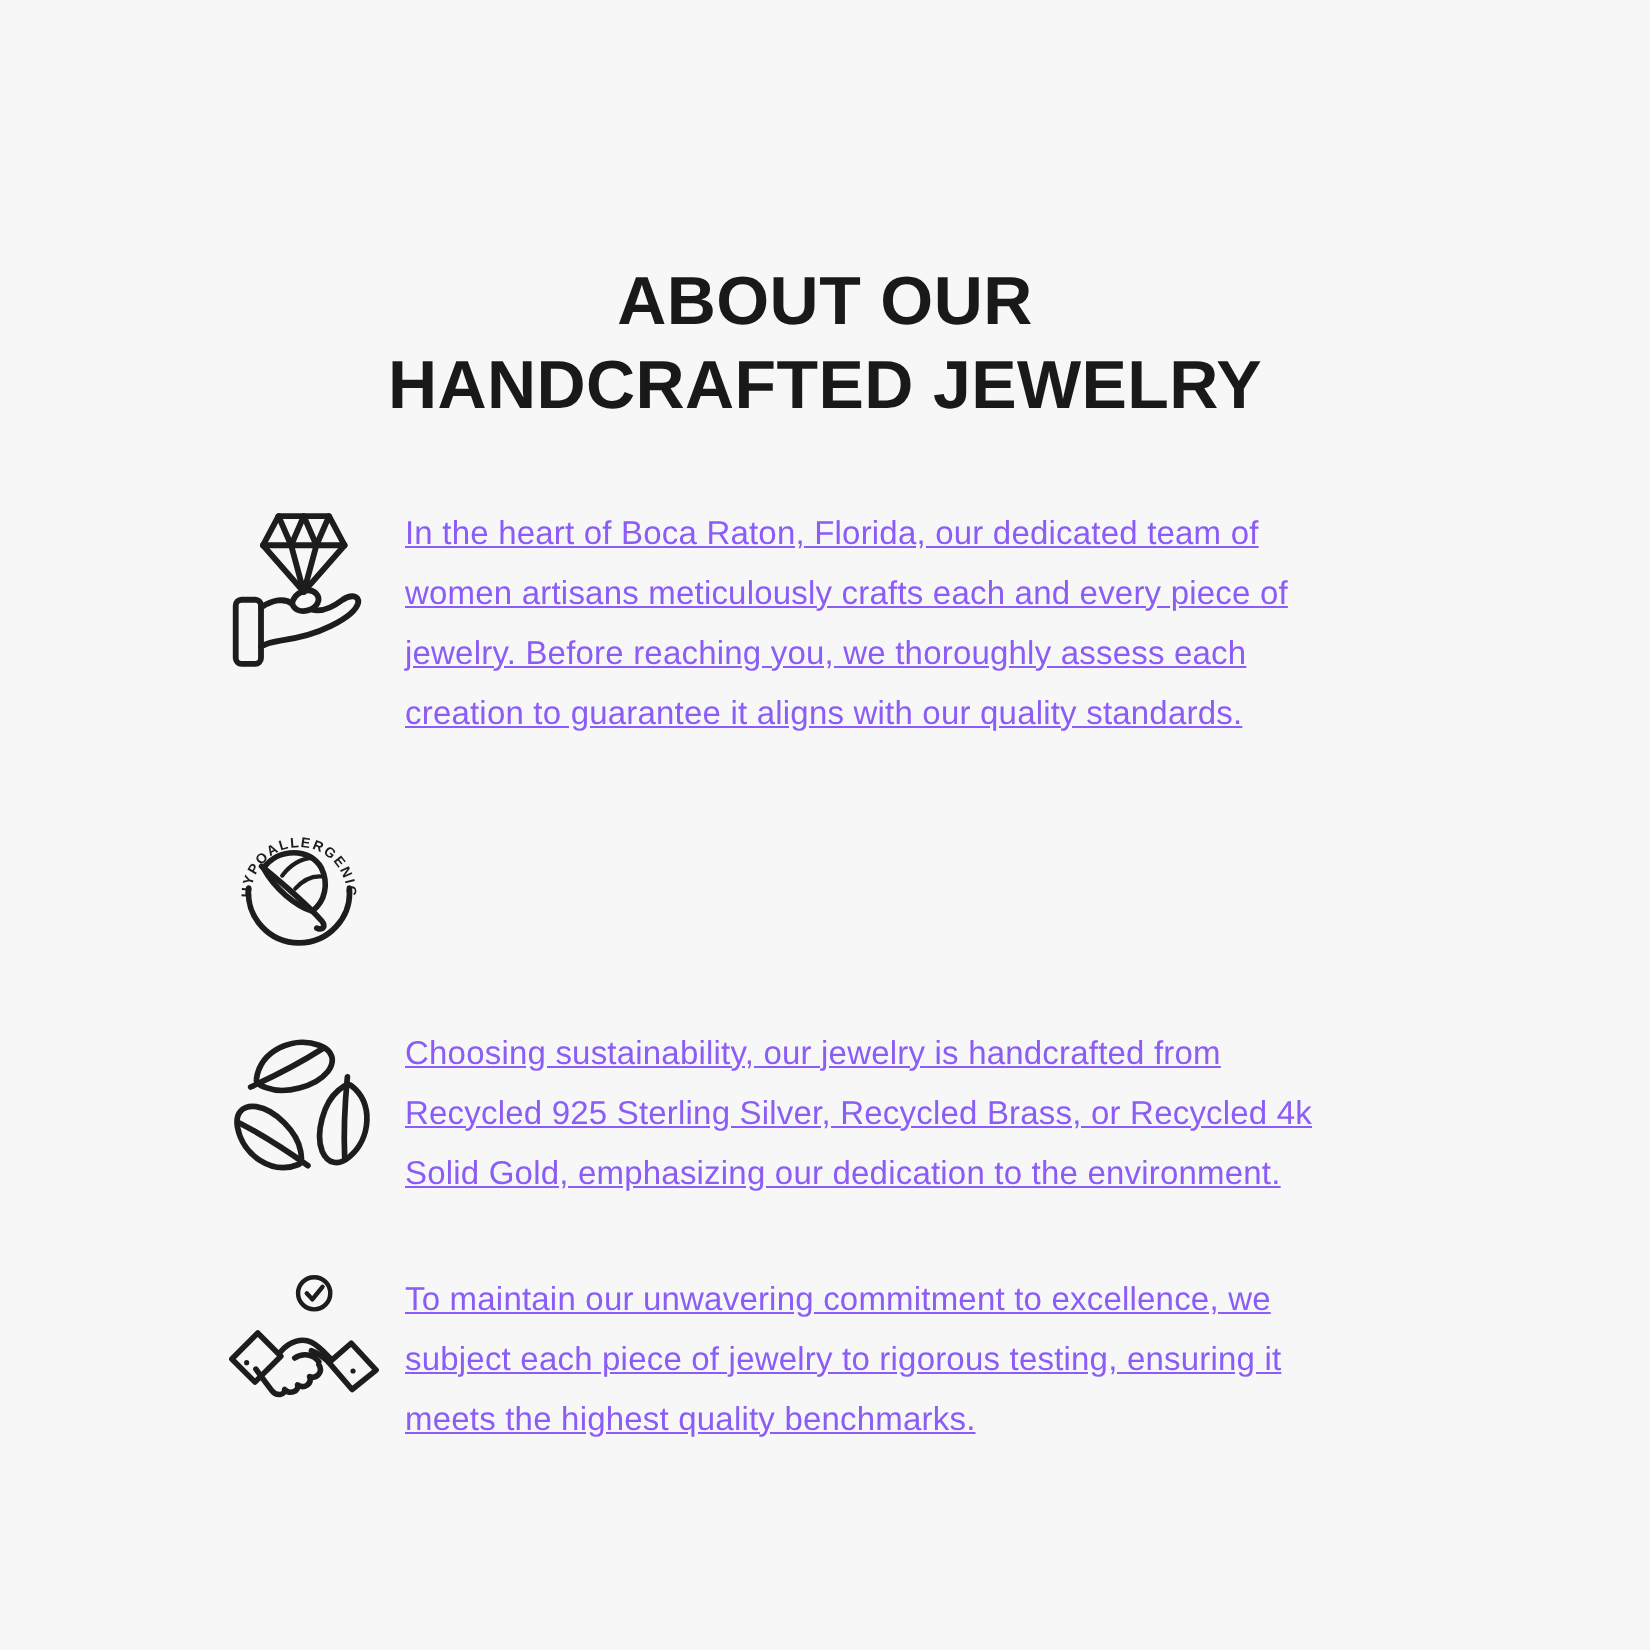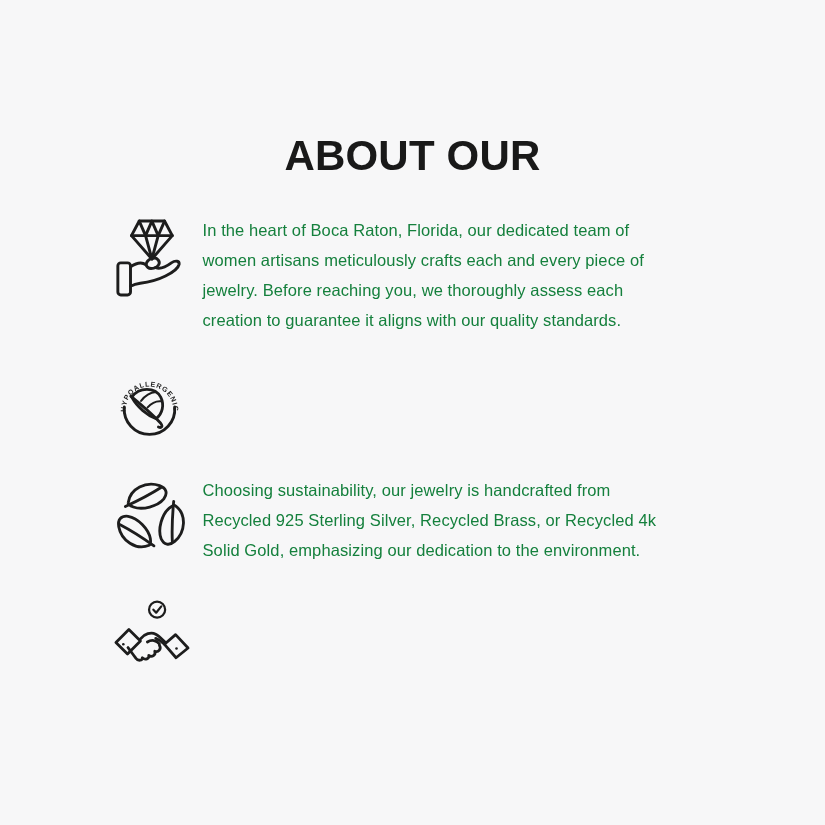--- a/index.html
+++ b/index.html
@@ -10,21 +10,21 @@
     overflow:hidden;
   }
   .content{
     width:600px;
     margin:0 auto;
   }
   .heading{
     padding-top:107px;
     text-align:center;
     color:#191919;
-    font-size:42px;
+    font-size:34px;
     line-height:42px;
     font-weight:700;
     letter-spacing:0.2px;
   }
   .heading span{display:block;}
   .rows{margin-top:38px;}
   .row{
     display:flex;
     align-items:flex-start;
     margin-bottom:33px;
@@ -32,41 +32,43 @@
   .icon-col{
     width:90px;
     flex:0 0 90px;
     padding-top:1px;
   }
   .icon-col svg{display:block;color:#1d1d1d;}
   .text-col{
     width:540px;
     font-size:16.5px;
     line-height:30px;
-    color:#15803d;
+    color:#8b5cf6;
     letter-spacing:0.1px;
     white-space:pre-line;
     margin:0;
     padding-top:0;
+    text-decoration:underline;
   }
   .badge-text{
     font-family:"Liberation Sans",sans-serif;
     font-size:7.5px;
     font-weight:700;
     letter-spacing:0.9px;
     fill:#1d1d1d;
   }
 </style>
 </head>
 <body>
 
 <div class="content">
 
   <h1 class="heading">
     <span>ABOUT OUR</span>
+    <span>HANDCRAFTED JEWELRY</span>
   </h1>
 
   <div class="rows">
 
     <div class="row">
       <div class="icon-col">
         <svg width="70" height="84" viewBox="0 0 72 86" fill="none" stroke="currentColor" stroke-width="3" stroke-linecap="round" stroke-linejoin="round">
           <path d="M27 5 L53 5 L61 20 L40 44 L19 20 Z"></path>
           <path d="M19 20 L61 20"></path>
           <path d="M27 5 L33.5 20 L40 5 L46.5 20 L53 5"></path>
@@ -129,16 +131,19 @@
           <path d="M3 47 L17 33 L29.5 45.5 L15.5 59.5 Z"></path>
           <circle cx="11" cy="49" r="1.4" fill="currentColor" stroke="none"></circle>
           <path d="M81 53 L67.5 38.5 L55.5 49 L68 63.5 Z"></path>
           <circle cx="68.5" cy="53.5" r="1.4" fill="currentColor" stroke="none"></circle>
           <path d="M29.5 43 C34 37.5 41 35.5 46 38 C50 40 53 43.5 56 46.5"></path>
           <path d="M37 46.5 C41.5 43.5 47 44.5 50 48.5"></path>
           <path d="M55.5 49 C52 45.5 49 43.5 46 42.5"></path>
           <path d="M50 50 C52.5 54 49 58 45 56.5 C46.5 60.5 42 63.5 38.5 61 C39.5 64.5 34.5 66.5 31.5 63.5 C32 66.5 27 67.5 24.5 64 C21.5 60 18.5 56 16 52.5"></path>
         </svg>
       </div>
+      <p class="text-col">To maintain our unwavering commitment to excellence, we
+subject each piece of jewelry to rigorous testing, ensuring it
+meets the highest quality benchmarks.</p>
     </div>
 
   </div>
 </div>
 
 </body></html>

